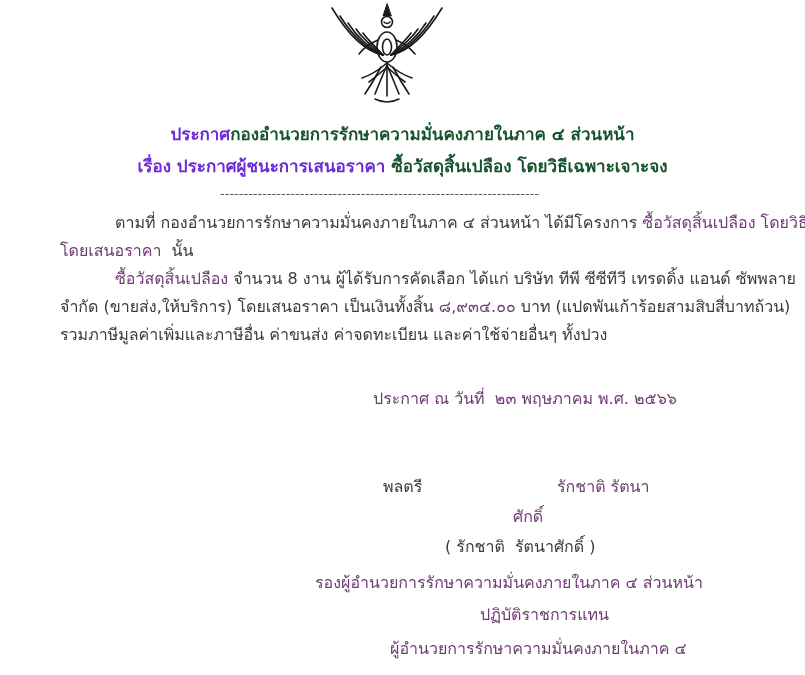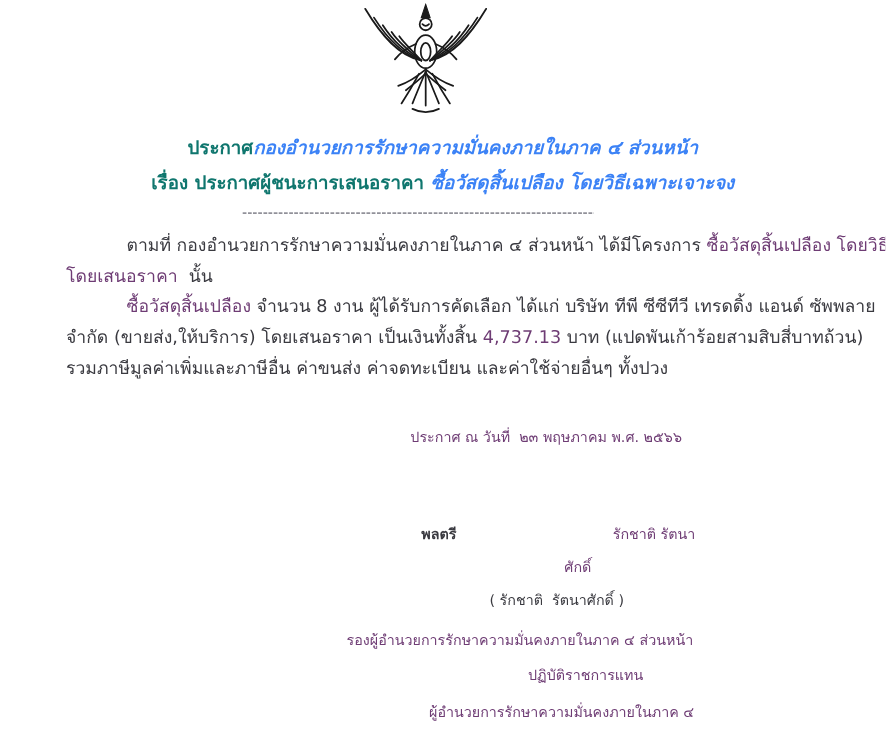--- a/index.html
+++ b/index.html
@@ -11,31 +11,31 @@
     overflow:hidden;
   }
   .t-dark{color:#3a3a40;}
   .t-accent{color:#6e3c74;}
   .title-line{
     position:absolute;left:0;right:0;
     text-align:center;
     font-size:17px;font-weight:bold;
     white-space:pre;
   }
-  .title-dark{color:#0f766e;}
-  .title-accent{color:#3b82f6;font-style:italic;}
+  .title-dark{color:#6d28d9;}
+  .title-accent{color:#14532d;}
   .body-line{
     position:absolute;left:60px;width:690px;
     font-size:16px;line-height:22px;
     white-space:pre;
   }
   .indent{padding-left:55px;}
   .sig-line{
     position:absolute;
-    font-size:13px;line-height:22px;
+    font-size:16px;line-height:22px;
     white-space:pre;
   }
   .separator{
     position:absolute;left:220px;top:186px;width:320px;
     font-size:13px;letter-spacing:0;color:#5a5a66;
     overflow:hidden;white-space:pre;
   }
   .emblem{
     position:absolute;left:325px;top:3px;width:124px;height:102px;
   }
@@ -95,27 +95,27 @@
   <div class="title-line" style="top:152px;"><span class="title-dark">เรื่อง ประกาศผู้ชนะการเสนอราคา </span><span class="title-accent">ซื้อวัสดุสิ้นเปลือง โดยวิธีเฉพาะเจาะจง</span></div>
 
   <div class="separator">------------------------------------------------------------------------</div>
 
   <div class="body-line indent" style="top:212px;"><span class="t-dark">ตามที่ กองอำนวยการรักษาความมั่นคงภายในภาค ๔ ส่วนหน้า ได้มีโครงการ </span><span class="t-accent">ซื้อวัสดุสิ้นเปลือง โดยวิธี</span></div>
 
   <div class="body-line" style="top:240px;"><span class="t-accent">โดยเสนอราคา</span><span class="t-dark">  นั้น</span></div>
 
   <div class="body-line indent" style="top:268px;"><span class="t-accent">ซื้อวัสดุสิ้นเปลือง</span><span class="t-dark"> จำนวน 8 งาน ผู้ได้รับการคัดเลือก ได้แก่ บริษัท ทีพี ซีซีทีวี เทรดดิ้ง แอนด์ ซัพพลาย</span></div>
 
-  <div class="body-line" style="top:296px;"><span class="t-dark">จำกัด (ขายส่ง,ให้บริการ) โดยเสนอราคา เป็นเงินทั้งสิ้น </span><span class="t-accent">4,737.13</span><span class="t-dark"> บาท (แปดพันเก้าร้อยสามสิบสี่บาทถ้วน)</span></div>
+  <div class="body-line" style="top:296px;"><span class="t-dark">จำกัด (ขายส่ง,ให้บริการ) โดยเสนอราคา เป็นเงินทั้งสิ้น </span><span class="t-accent">๘,๙๓๔.๐๐</span><span class="t-dark"> บาท (แปดพันเก้าร้อยสามสิบสี่บาทถ้วน)</span></div>
 
   <div class="body-line" style="top:324px;"><span class="t-dark">รวมภาษีมูลค่าเพิ่มและภาษีอื่น ค่าขนส่ง ค่าจดทะเบียน และค่าใช้จ่ายอื่นๆ ทั้งปวง</span></div>
 
   <div class="sig-line t-accent" style="left:373px;top:388px;">ประกาศ ณ วันที่  ๒๓ พฤษภาคม พ.ศ. ๒๕๖๖</div>
 
-  <div class="sig-line t-dark" style="left:383px;top:476px;font-weight:bold;">พลตรี</div>
+  <div class="sig-line t-dark" style="left:383px;top:476px;">พลตรี</div>
 
   <div class="sig-line t-accent" style="left:557px;top:476px;">รักชาติ รัตนา</div>
 
   <div class="sig-line t-accent" style="left:513px;top:506px;">ศักดิ์</div>
 
   <div class="sig-line t-dark" style="left:445px;top:536px;">( รักชาติ  รัตนาศักดิ์ )</div>
 
   <div class="sig-line t-accent" style="left:315px;top:572px;">รองผู้อำนวยการรักษาความมั่นคงภายในภาค ๔ ส่วนหน้า</div>
 
   <div class="sig-line t-accent" style="left:480px;top:604px;">ปฏิบัติราชการแทน</div>

